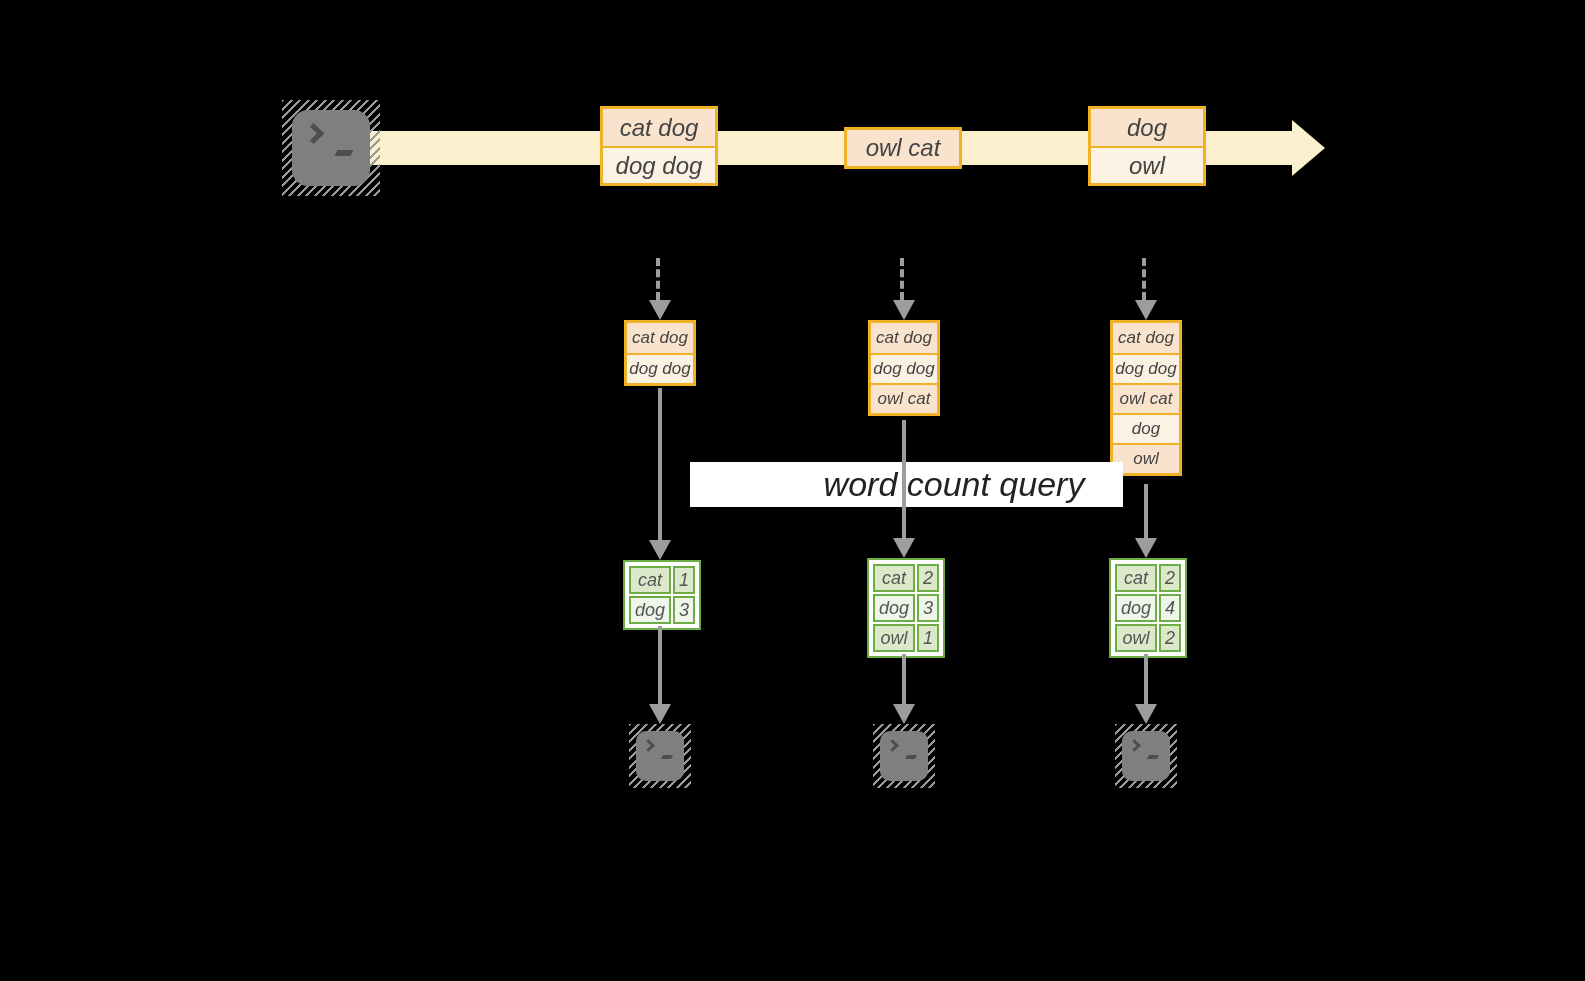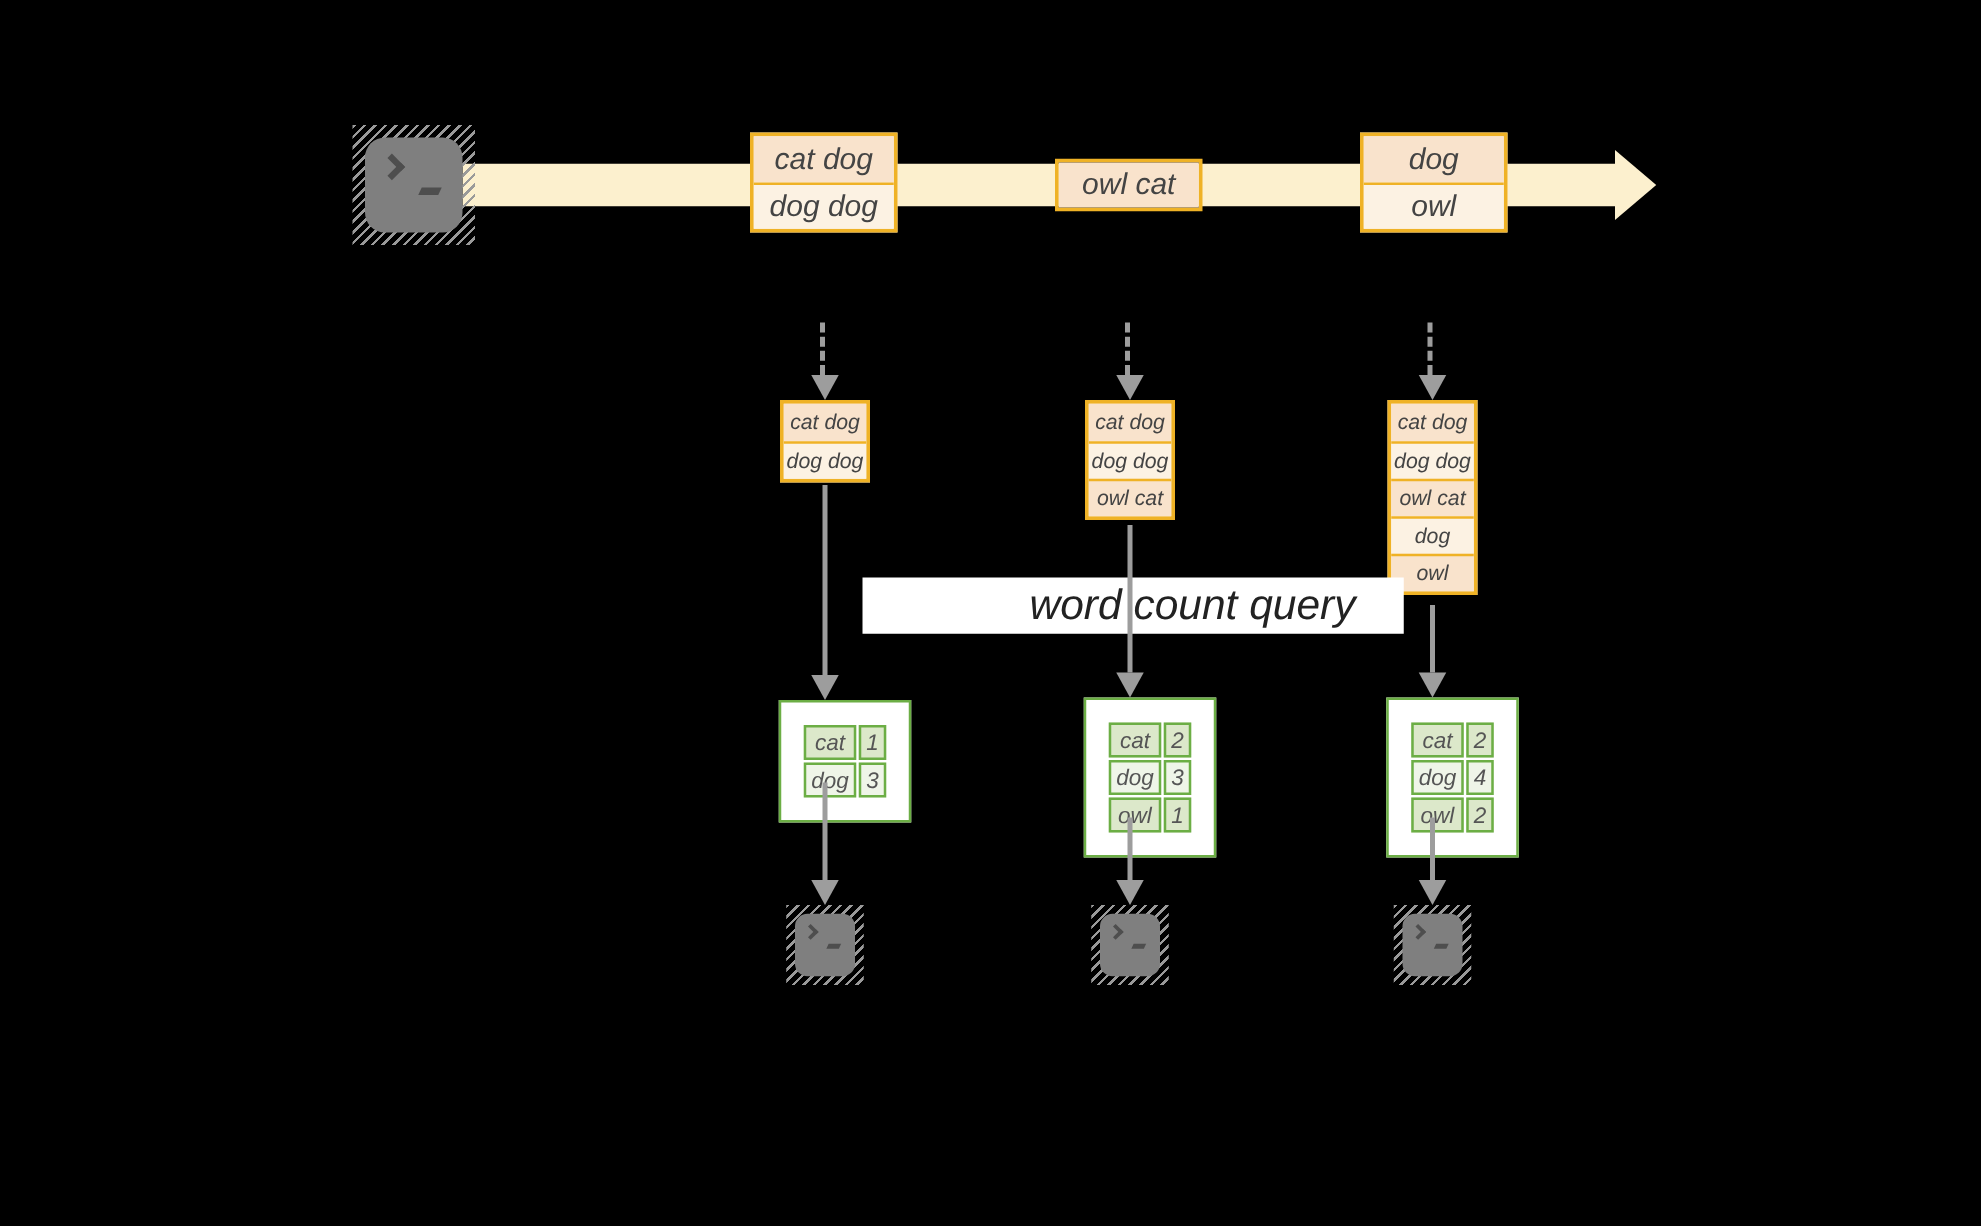--- a/index.html
+++ b/index.html
@@ -79,21 +79,21 @@
     font-size: 34px; color: #222;
     pointer-events: none;
   }
   .mid-line { z-index: 2; }
 
   
   .wordtable {
     display: grid;
     grid-template-columns: 42px 22px;
     gap: 2px;
-    padding: 18px;
+    padding: 4px;
     background: #fff;
     border: 2px solid #6CAE45;
   }
   .wt-cell {
     border: 2px solid #6CAE45;
     height: 28px;
     display: flex; align-items: center; justify-content: center;
     font-size: 18px; color: #555;
   }
   .wt-dark  { background: #DCE8CA; }

